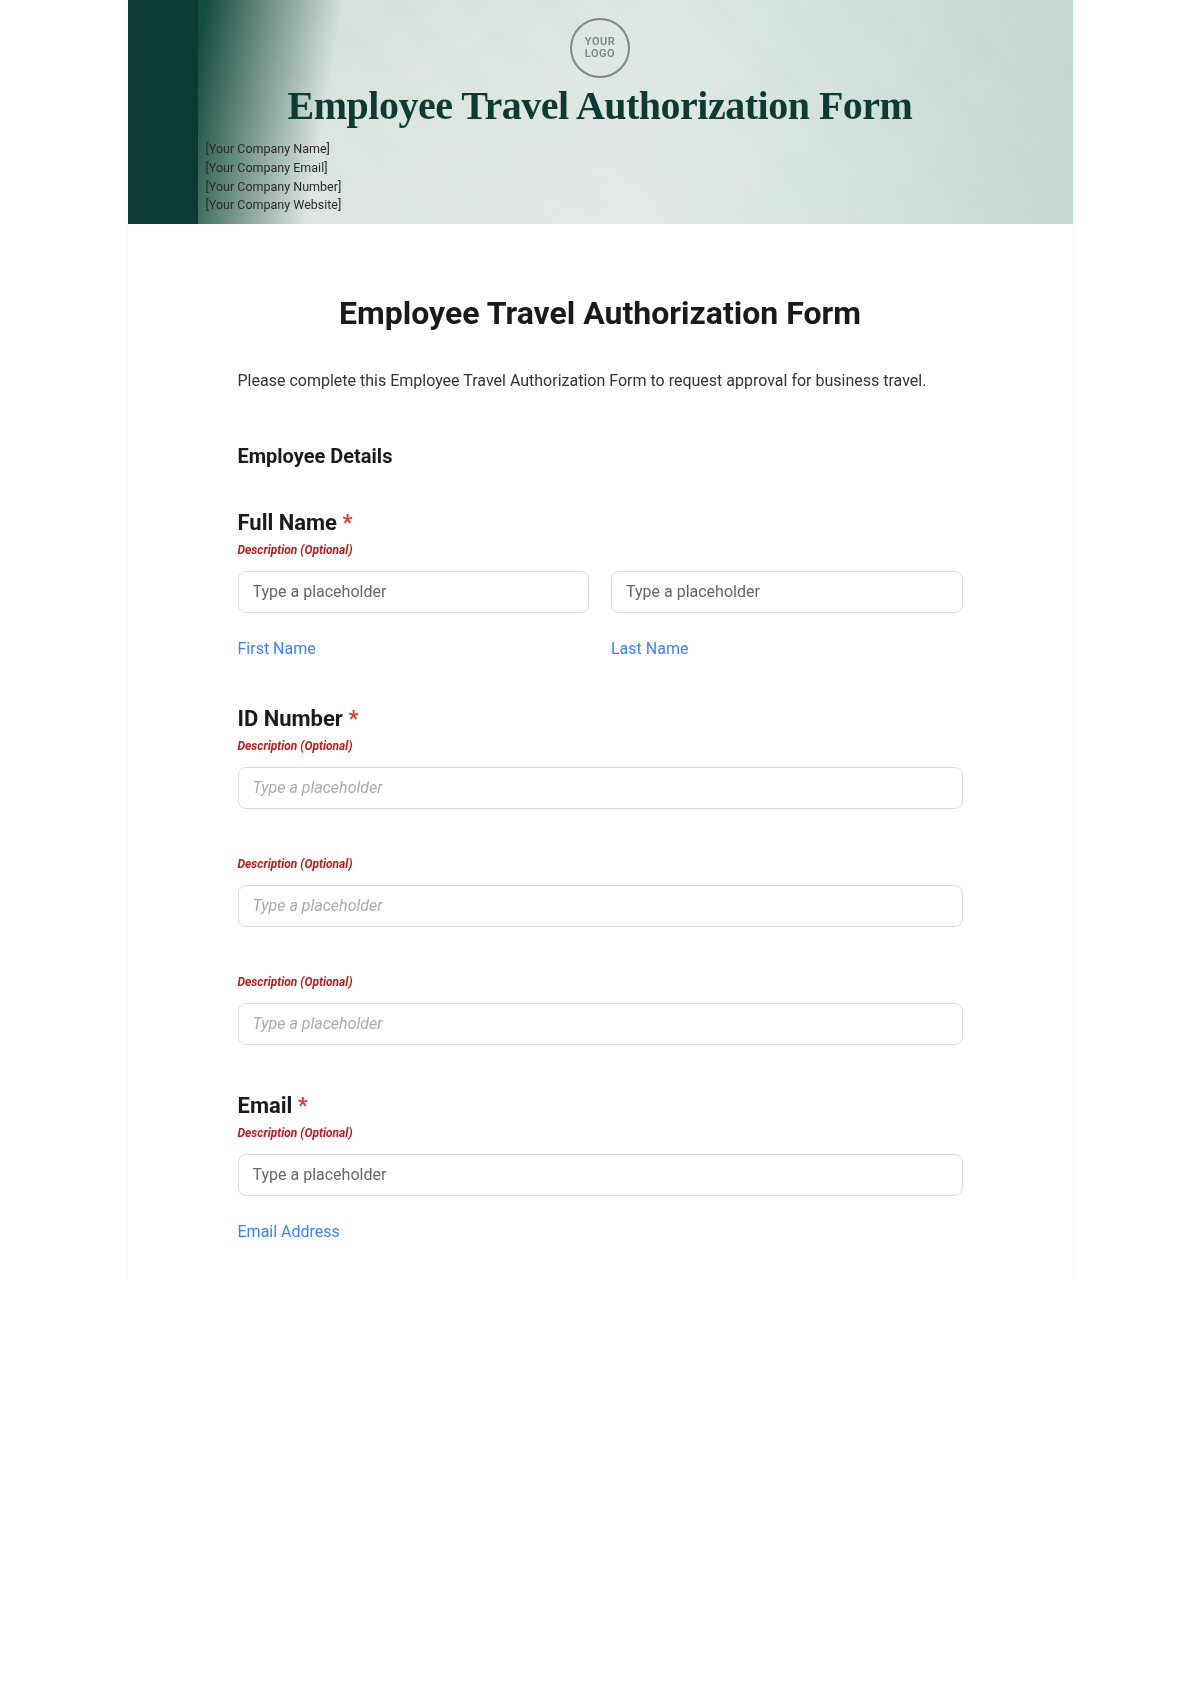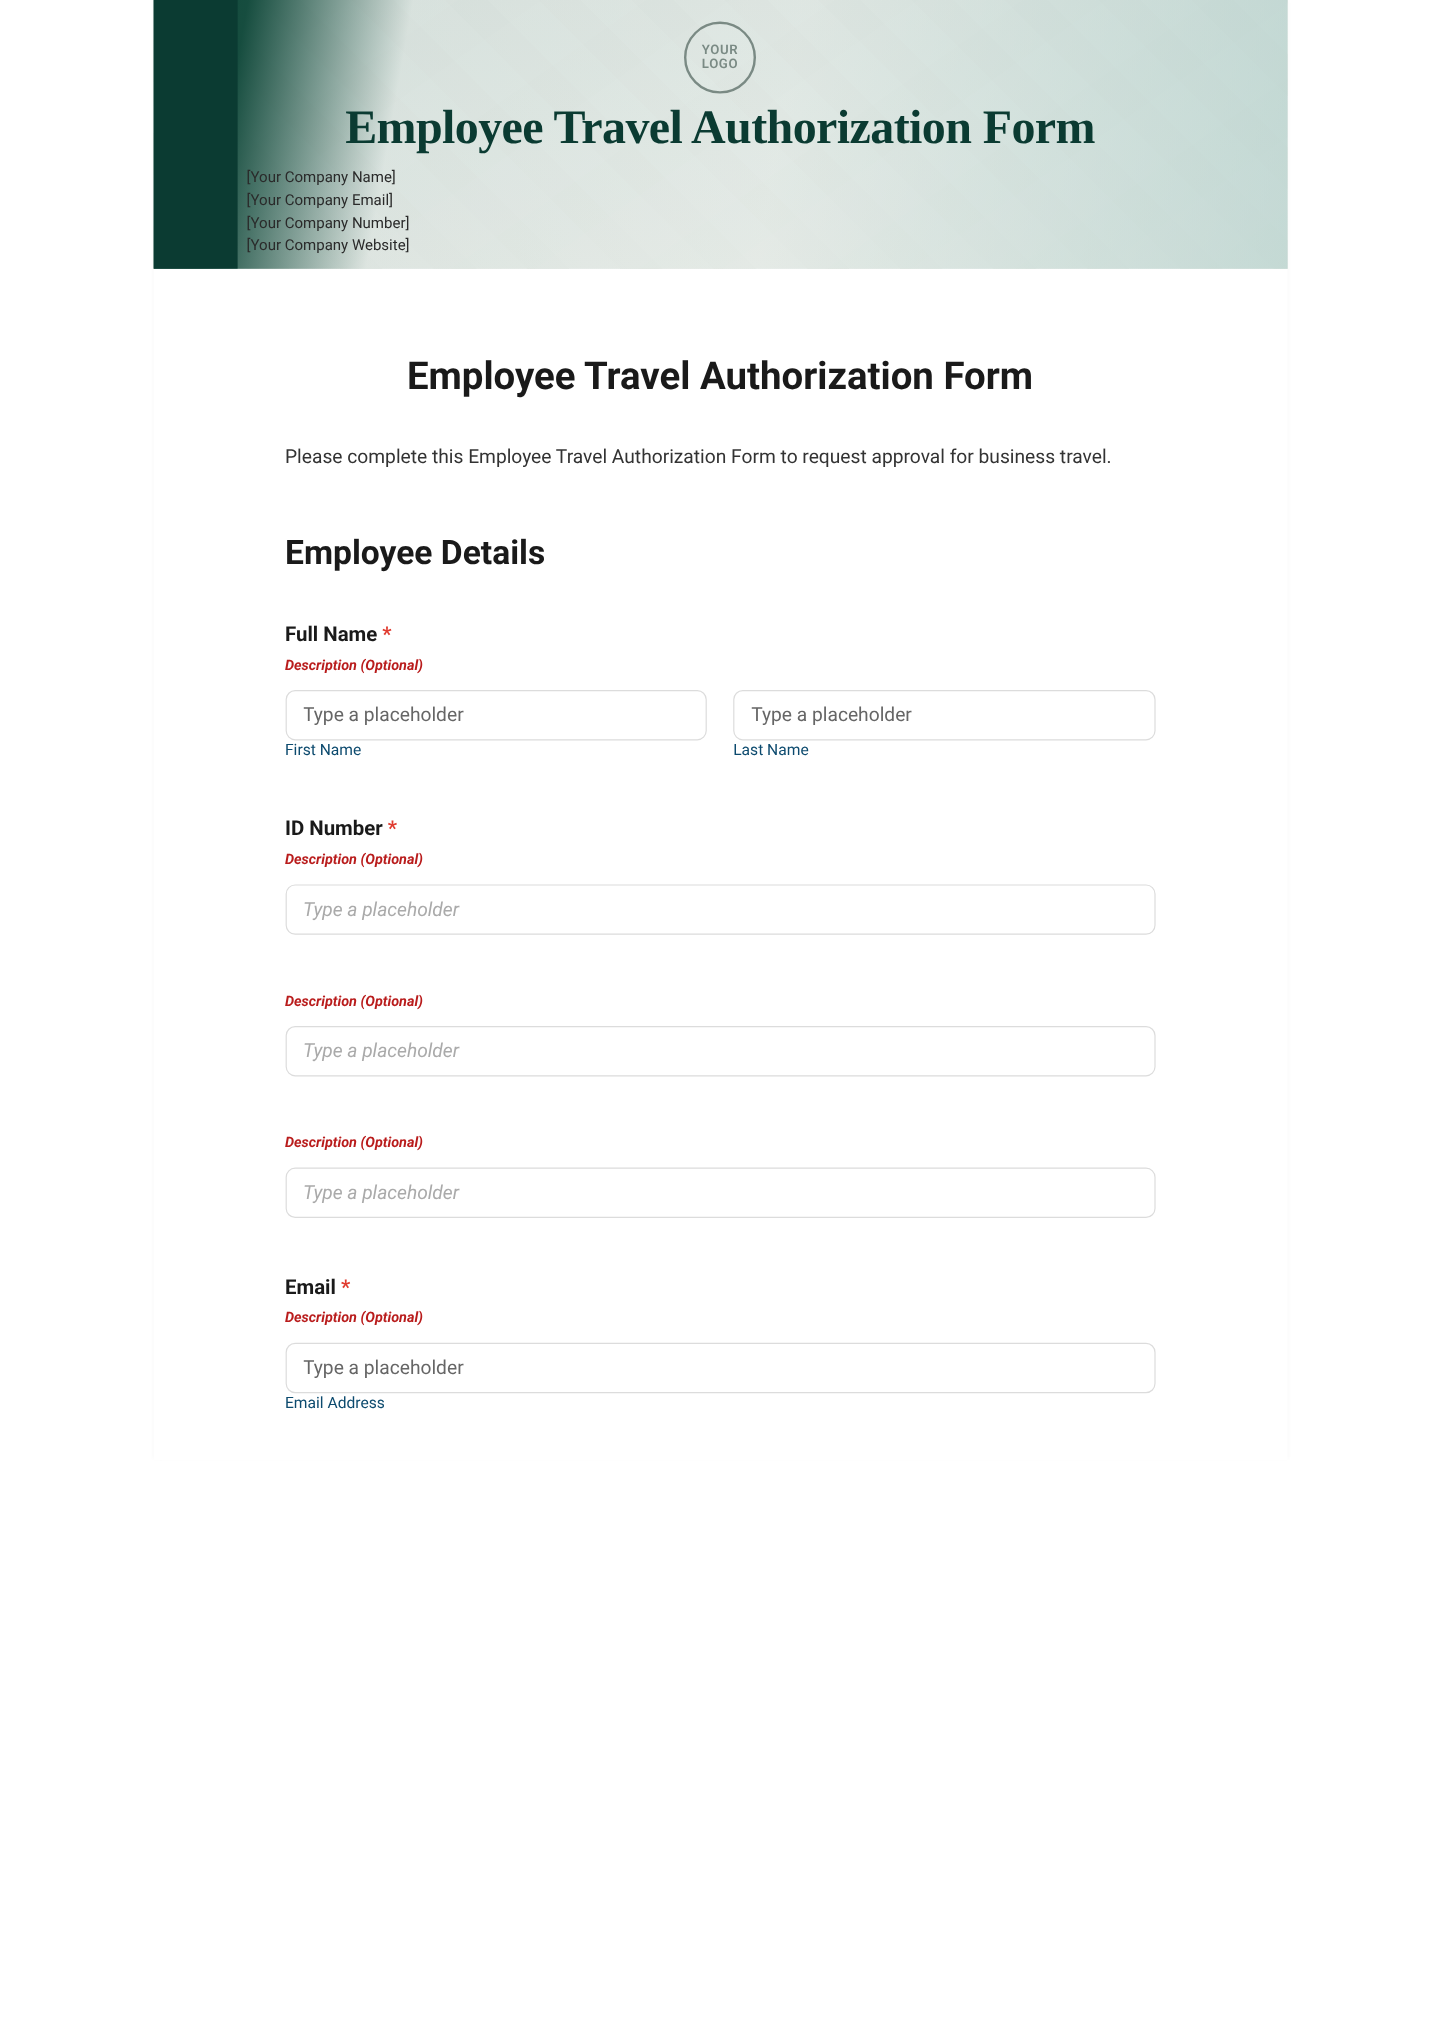--- a/index.html
+++ b/index.html
@@ -87,30 +87,30 @@
   }
   .intro {
     font-size: 16px;
     color: #333;
     line-height: 1.85;
     text-align: justify;
     text-align-last: left;
     margin-bottom: 48px;
   }
   .section-heading {
-    font-size: 28px;
+    font-size: 20px;
     font-weight: 700;
     color: #1a1a1a;
     margin-bottom: 42px;
   }
   .field {
     margin-bottom: 48px;
   }
   .field-label {
-    font-size: 17px;
+    font-size: 22px;
     font-weight: 700;
     color: #1a1a1a;
     margin-bottom: 8px;
   }
   .required-star { color: #e03b2f; font-weight: 700; }
   .field-desc {
     font-size: 12px;
     font-style: italic;
     color: #b91c1c;
     margin-bottom: 14px;
@@ -128,23 +128,23 @@
     border-radius: 8px;
     padding: 12px 14px;
     font-size: 16px;
     color: #333;
     font-family: inherit;
     outline: none;
   }
   .text-input::placeholder { color: #666; }
   .text-input.italic-ph::placeholder { font-style: italic; color: #aaa; }
   .sublabel {
-    font-size: 13px;
-    color: #0c4a6e;
-    margin-top: 1px;
+    font-size: 16px;
+    color: #3b82f6;
+    margin-top: 26px;
   }
 </style>
 </head>
 <body>
 
 <div class="page">
 
   <div class="banner">
     <div class="left-bar"></div>
     <div class="logo-circle">

